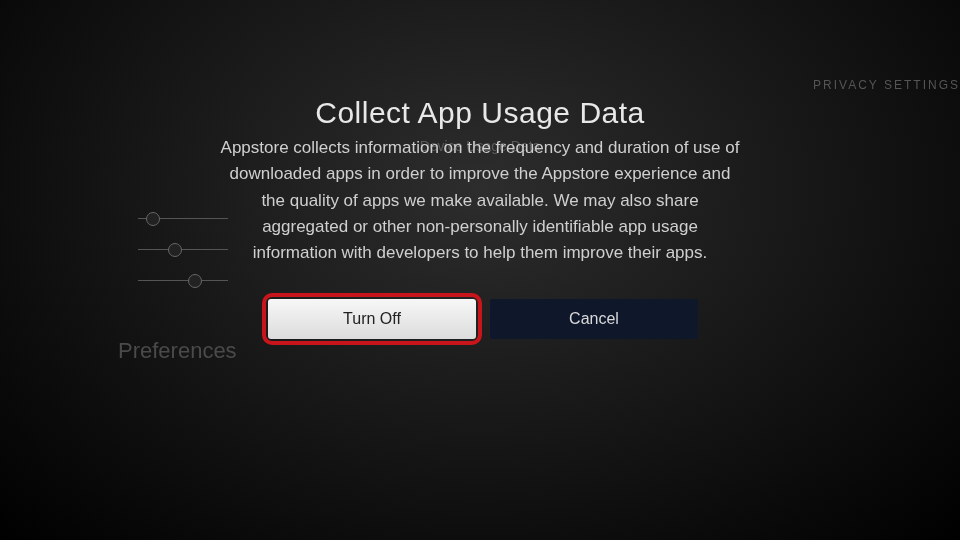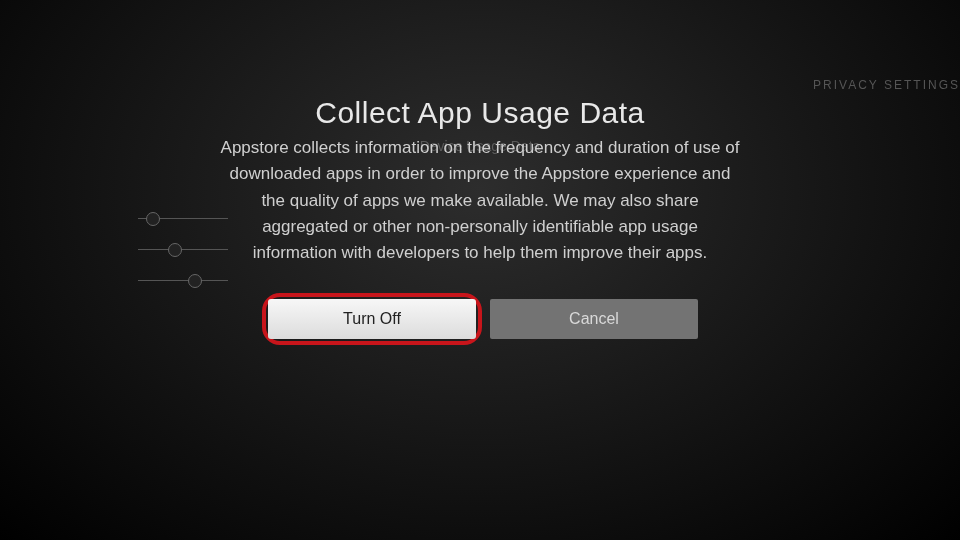--- a/index.html
+++ b/index.html
@@ -119,47 +119,48 @@
     width: 208px;
     height: 40px;
     display: flex;
     align-items: center;
     justify-content: center;
     font-size: 16px;
     box-sizing: border-box;
   }
   .btn-primary-wrap {
     border: 4px solid #c8151b;
-    border-radius: 18px;
+    border-radius: 10px;
     padding: 2px;
     margin-right: 8px;
   }
   .btn-primary {
     background: linear-gradient(#f7f7f7, #dcdcdc);
     color: #222;
     border-radius: 3px;
   }
   .btn-secondary {
-    background: #737373;
+    background: #0f172a;
     color: #d9d9d9;
     margin-top: 6px;
     border-radius: 2px;
   }
 </style>
 </head>
 <body>
 
 <div class="bg">
   <div class="bg-header">PRIVACY SETTINGS</div>
   <div class="bg-title">Device Usage Data</div>
   <div class="sliders">
     <div class="slider s1"></div>
     <div class="slider s2"></div>
     <div class="slider s3"></div>
   </div>
+  <div class="bg-pref">Preferences</div>
 </div>
 
 <div class="modal">
   <div class="modal-title">Collect App Usage Data</div>
   <div class="modal-body">
     <span>Appstore collects information on the frequency and duration of use of downloaded apps in order to improve the Appstore experience and the quality of apps we make available. We may also share aggregated or other non-personally identifiable app usage information with developers to help them improve their apps.</span>
   </div>
   <div class="button-row">
     <div class="btn-primary-wrap">
       <div class="btn btn-primary">Turn Off</div>

